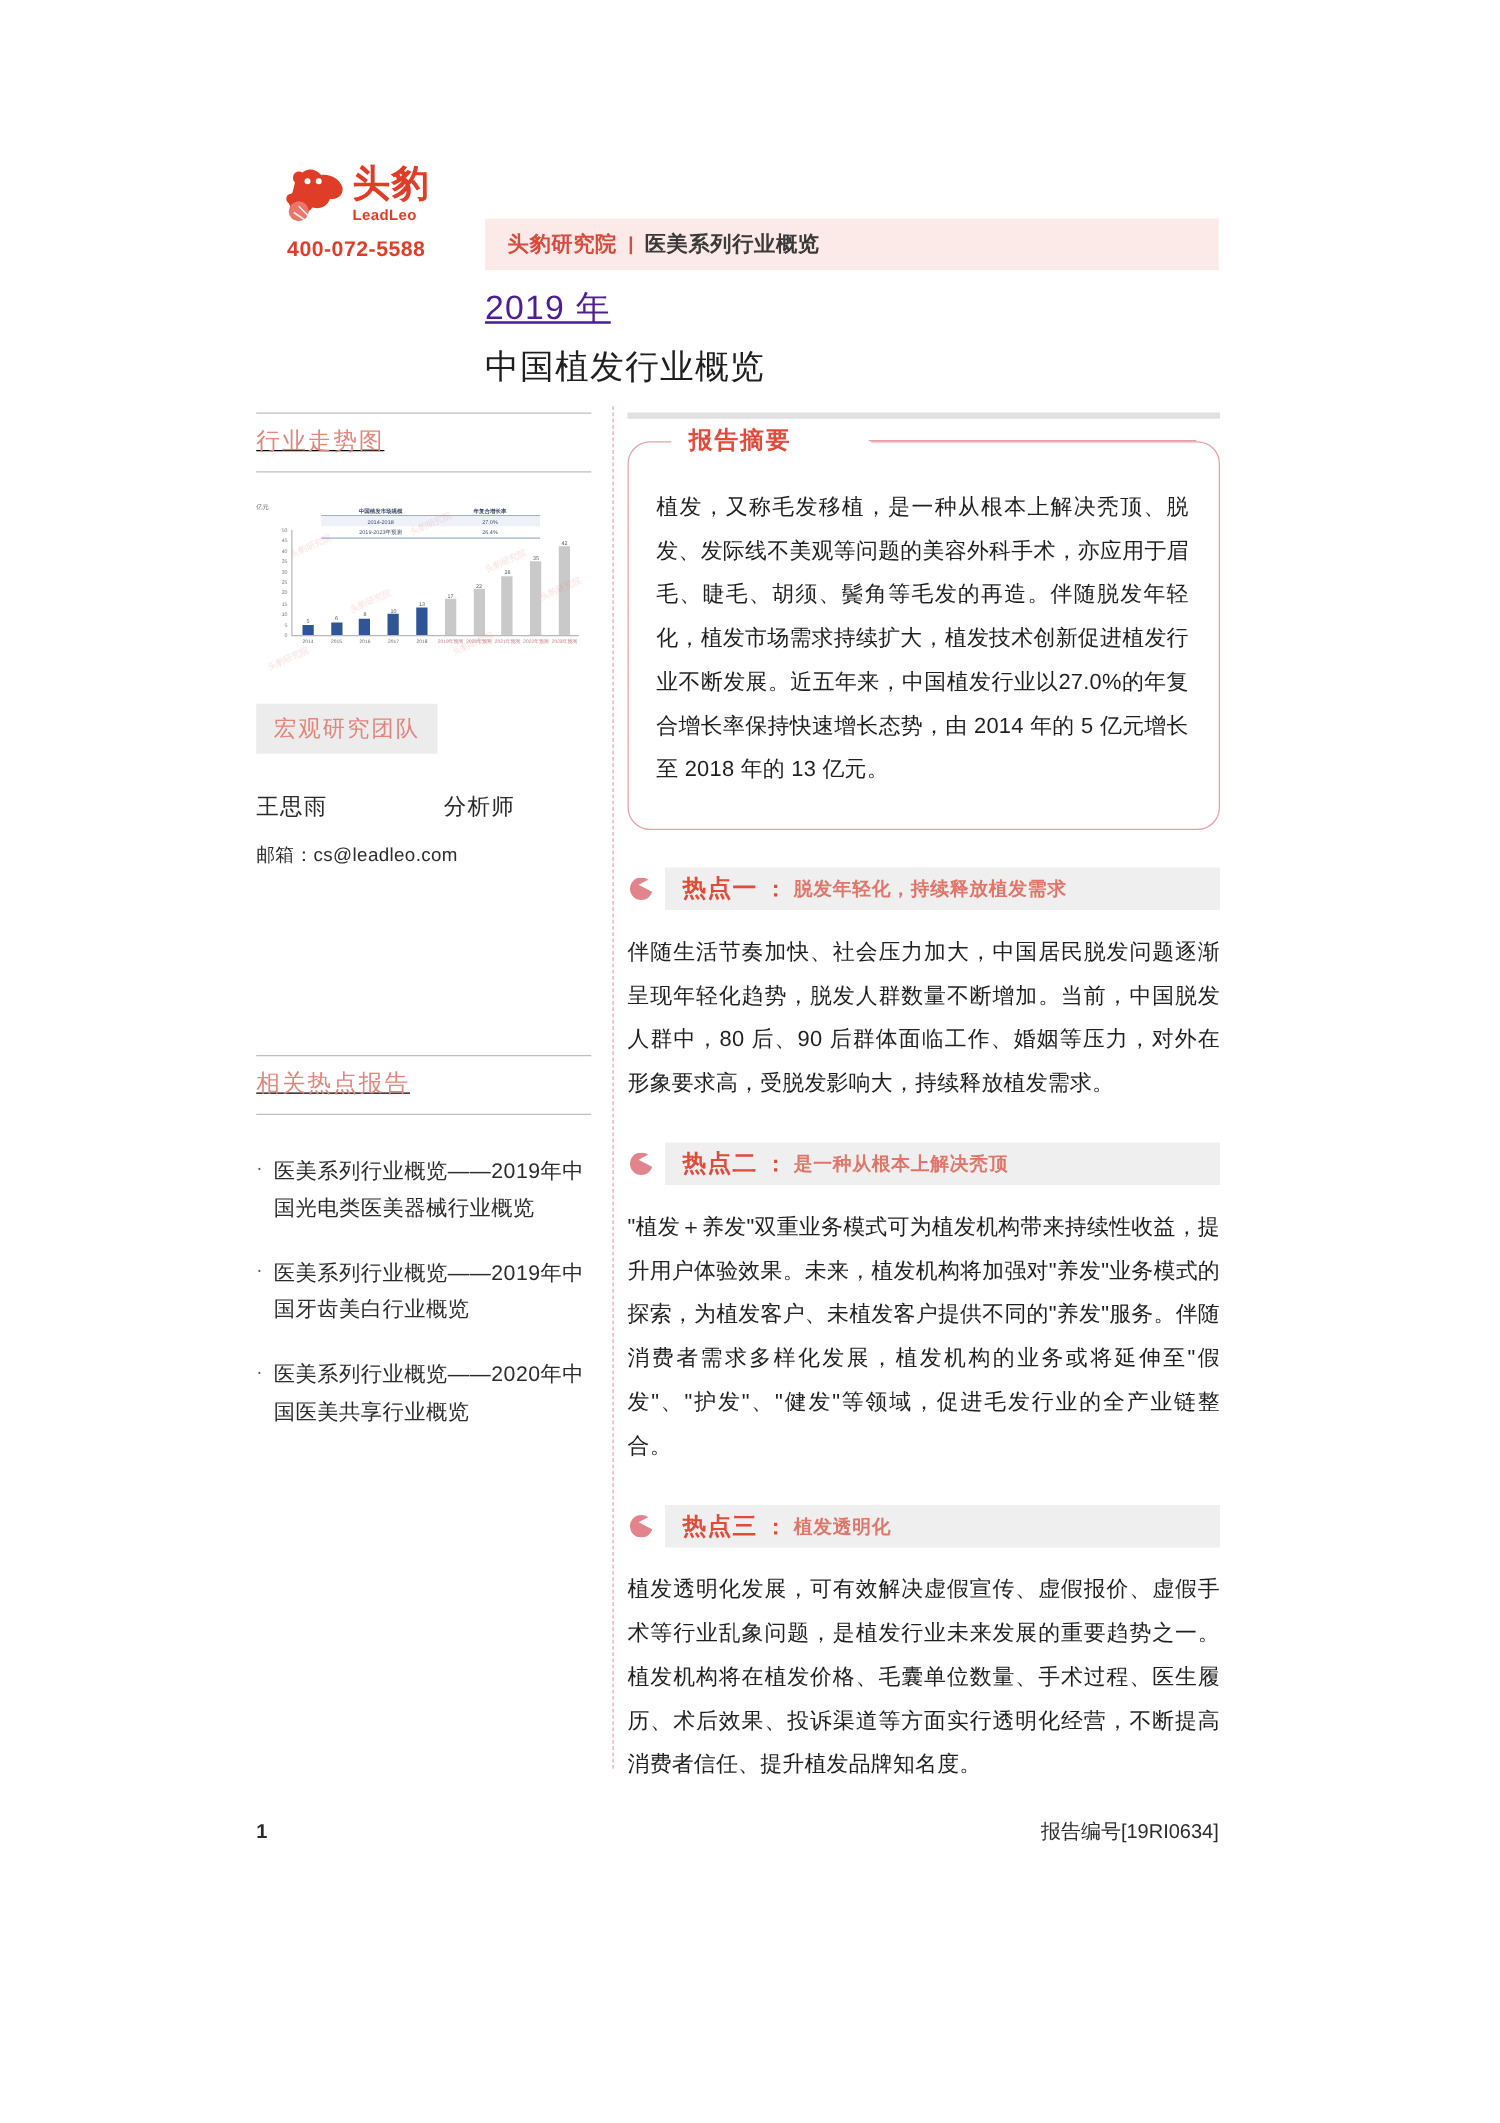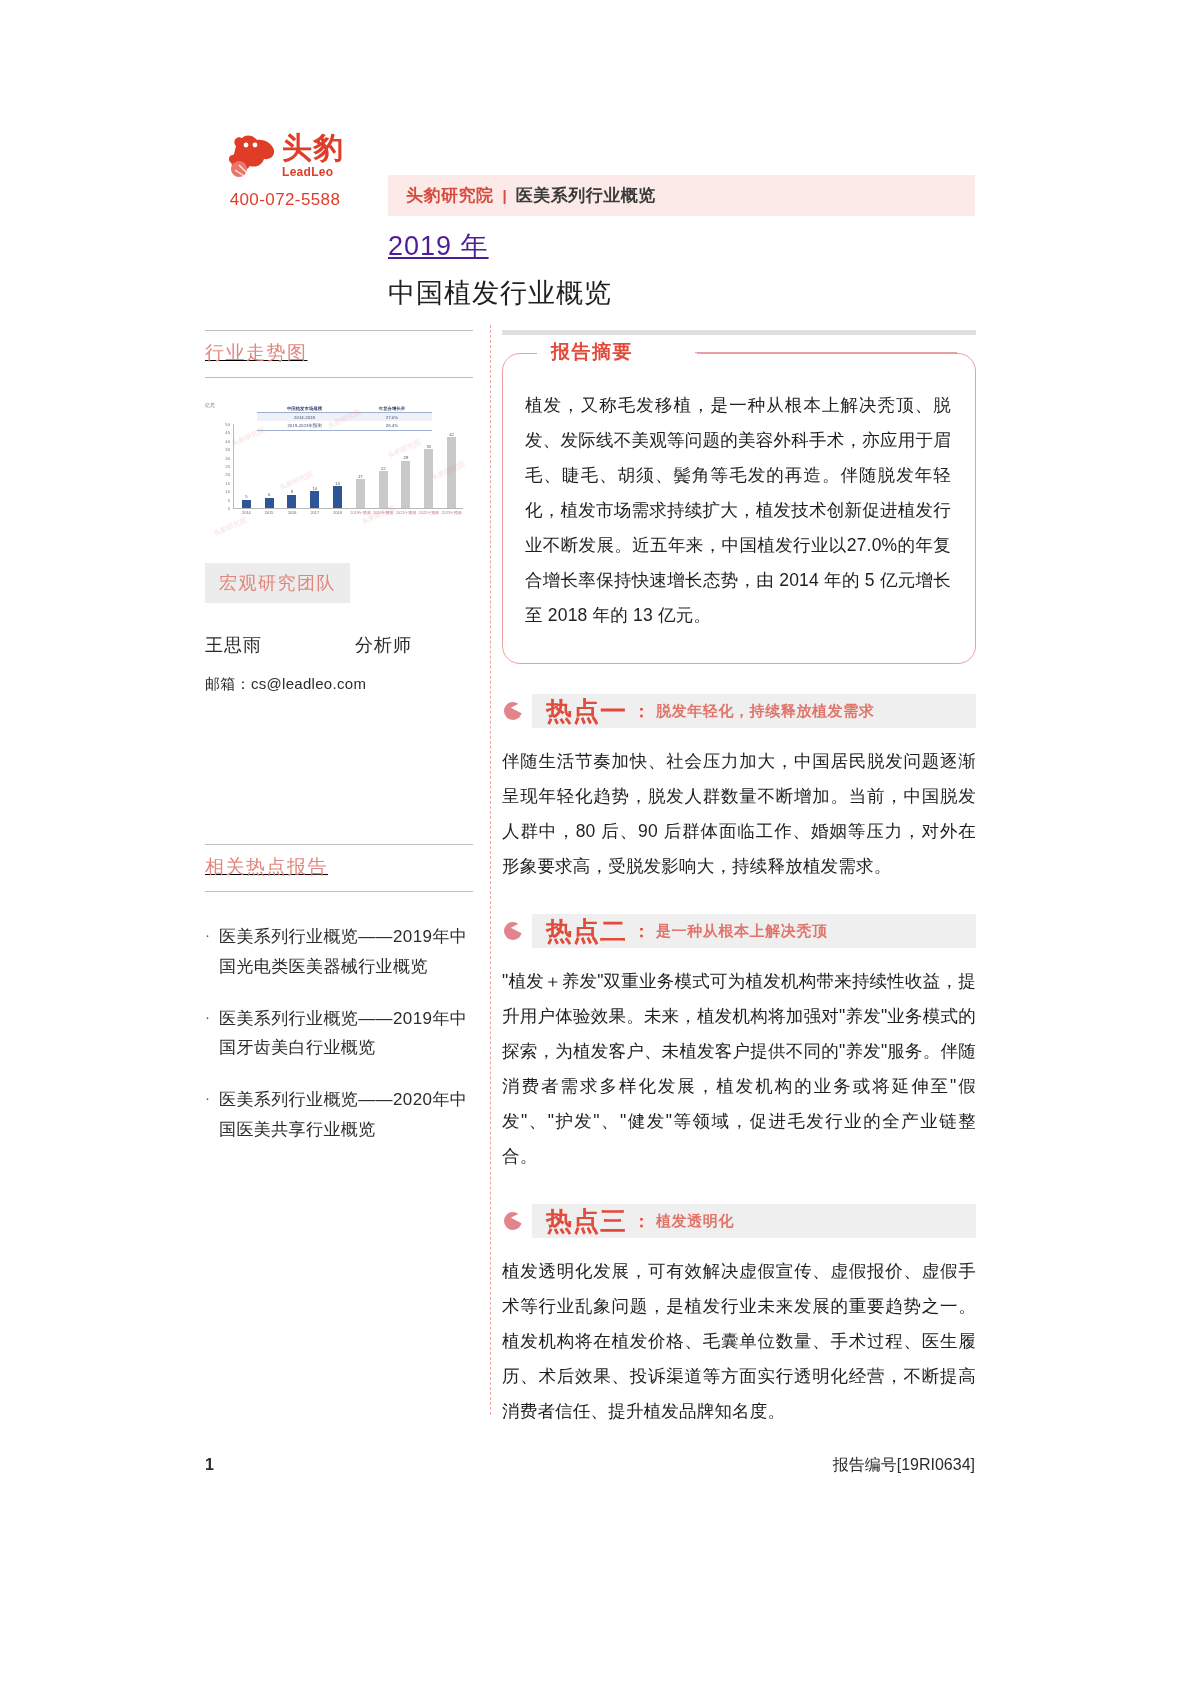--- a/index.html
+++ b/index.html
@@ -13,21 +13,21 @@
 
   
   .header { position:absolute; left:165px; top:128px; width:770px; height:98px; }
   .logo-block { position:absolute; left:0; top:0; width:160px; text-align:center; }
   .logo-row { display:flex; align-items:center; justify-content:center; gap:4px; height:56px; }
   .logo-mark { width:52px; height:48px; position:relative; }
   .logo-words { display:flex; flex-direction:column; align-items:flex-start; }
   .logo-cn { font-size:30px; font-weight:bold; color:#E03D28; letter-spacing:1px; line-height:1; }
   .logo-en { font-size:12px; font-weight:bold; color:#E03D28; letter-spacing:0.3px; margin-top:2px;
              font-family:"Liberation Sans", sans-serif; }
-  .logo-phone { margin-top:6px; font-size:17px; font-weight:normal; color:#E03D28; letter-spacing:0.4px; }
+  .logo-phone { margin-top:6px; font-size:17px; font-weight:bold; color:#E03D28; letter-spacing:0.4px; }
 
   .header-band { position:absolute; left:183px; top:47px; width:587px; height:41px;
                  background:#FBEAE7; display:flex; align-items:center; padding-left:18px; }
   .header-band .bt { font-size:17px; font-weight:bold; color:#D64C3E; letter-spacing:0.5px; }
   .header-band .sep { font-size:15px; color:#D64C3E; margin:0 9px; font-weight:bold;}
   .header-band .bt2 { font-size:17px; font-weight:bold; color:#3a3a3a; letter-spacing:0.5px;}
 
   .title-block { position:absolute; left:348px; top:226px; width:600px; }
   .title-l1 { font-size:27px; color:#4c1d95; letter-spacing:1px; line-height:1.5;text-decoration:underline; }
   .title-l2 { font-size:27px; color:#1f1f1f; letter-spacing:1px; line-height:1.5; margin-top:6px;}
@@ -105,21 +105,21 @@
                   letter-spacing:0.2px; }
 
   .hot { margin-top:30px; }
   .hot-head { display:flex; align-items:center; height:34px; }
   .hot-bullet { width:22px; height:22px; flex:none; margin-right:8px; position:relative; }
   .hot-bullet::before { content:""; position:absolute; left:2px; top:2px; width:18px; height:18px;
         background:#E2848C; border-radius:50%;
         clip-path: polygon(100% 0%, 38% 32%, 100% 64%, 100% 100%, 0% 100%, 0% 0%); }
   .hot-bar { flex:1; height:34px; background:#EFEFEF; display:flex; align-items:center;
              padding-left:14px; }
-  .hot-no { font-size:26px; font-weight:bold; color:#E24A3A; letter-spacing:1px; }
+  .hot-no { font-size:19px; font-weight:bold; color:#E24A3A; letter-spacing:1px; }
   .hot-colon { font-size:17px; font-weight:bold; color:#E24A3A; margin:0 6px; }
   .hot-sub { font-size:15px; font-weight:bold; color:#E0756A; letter-spacing:0.6px; }
   .hot-body { margin-top:16px; font-size:17.5px; color:#1f1f1f; line-height:2.0;
               text-align:justify; letter-spacing:0.2px; }
 
   
   .footer { position:absolute; left:165px; top:1455px; width:770px; display:flex;
             justify-content:space-between; align-items:baseline; }
   .pg { font-size:16px; color:#2b2b2b; font-weight:bold; }
   .rep-no { font-size:16px; color:#2b2b2b; }

